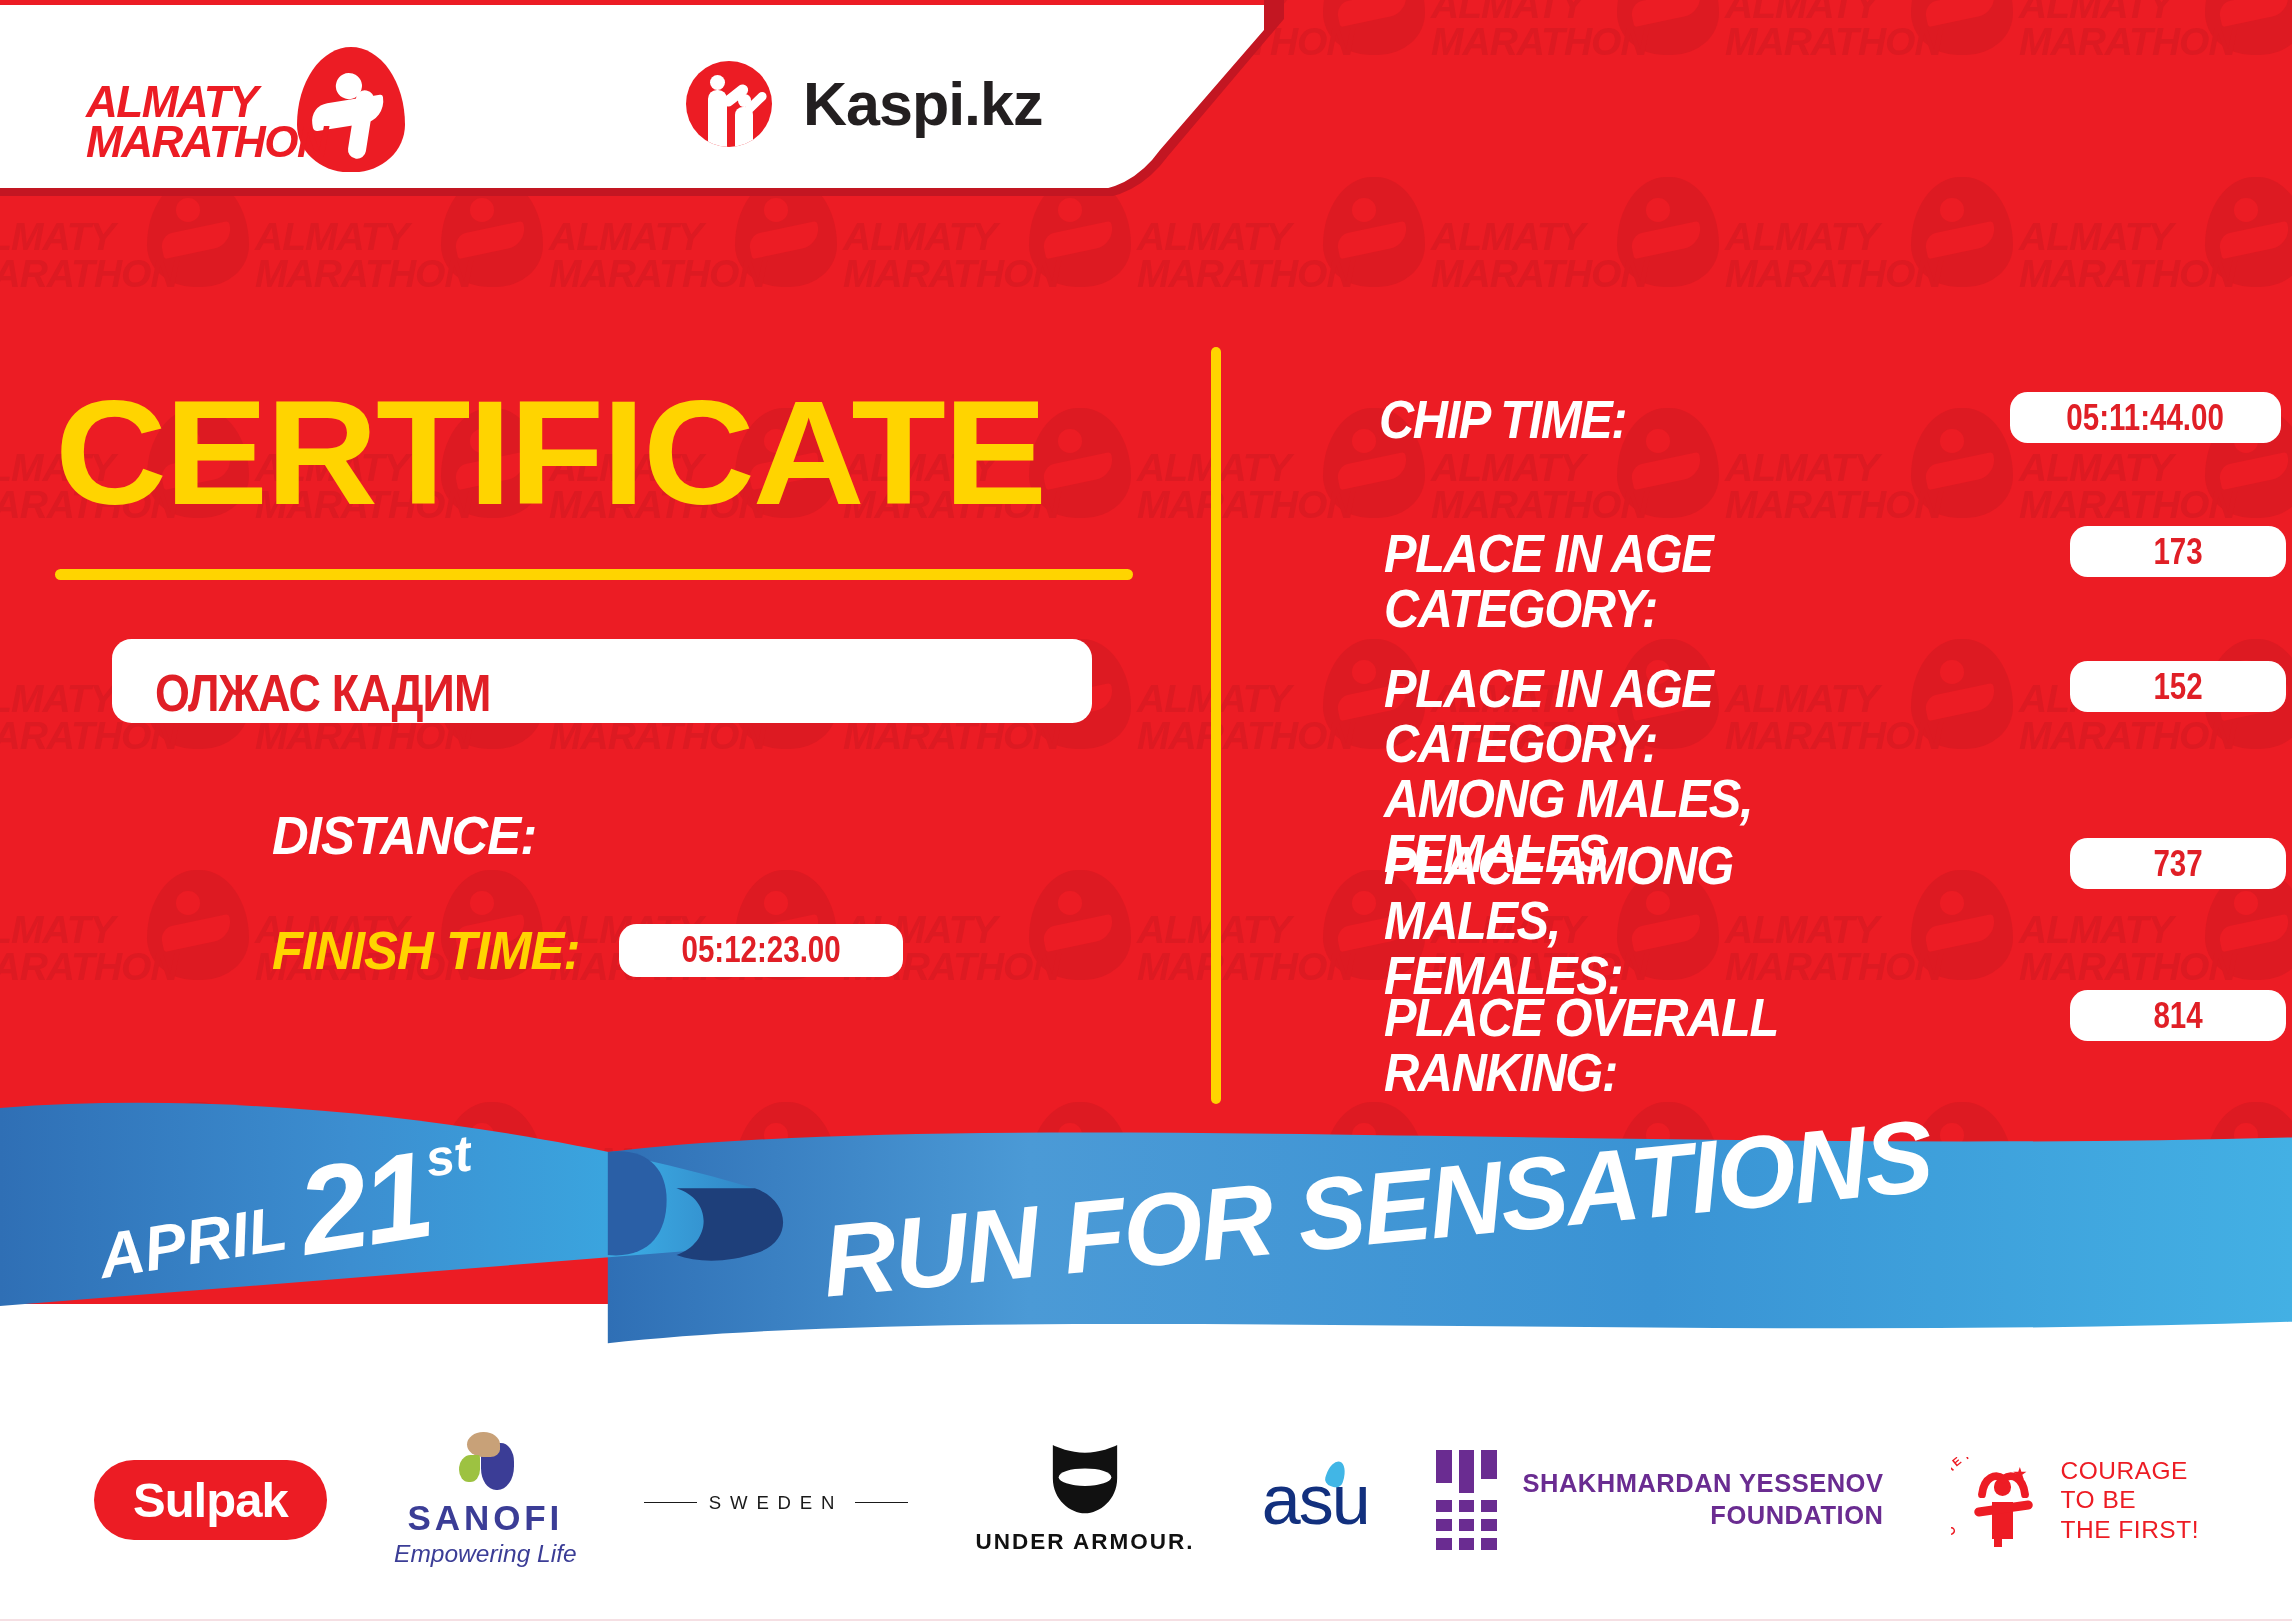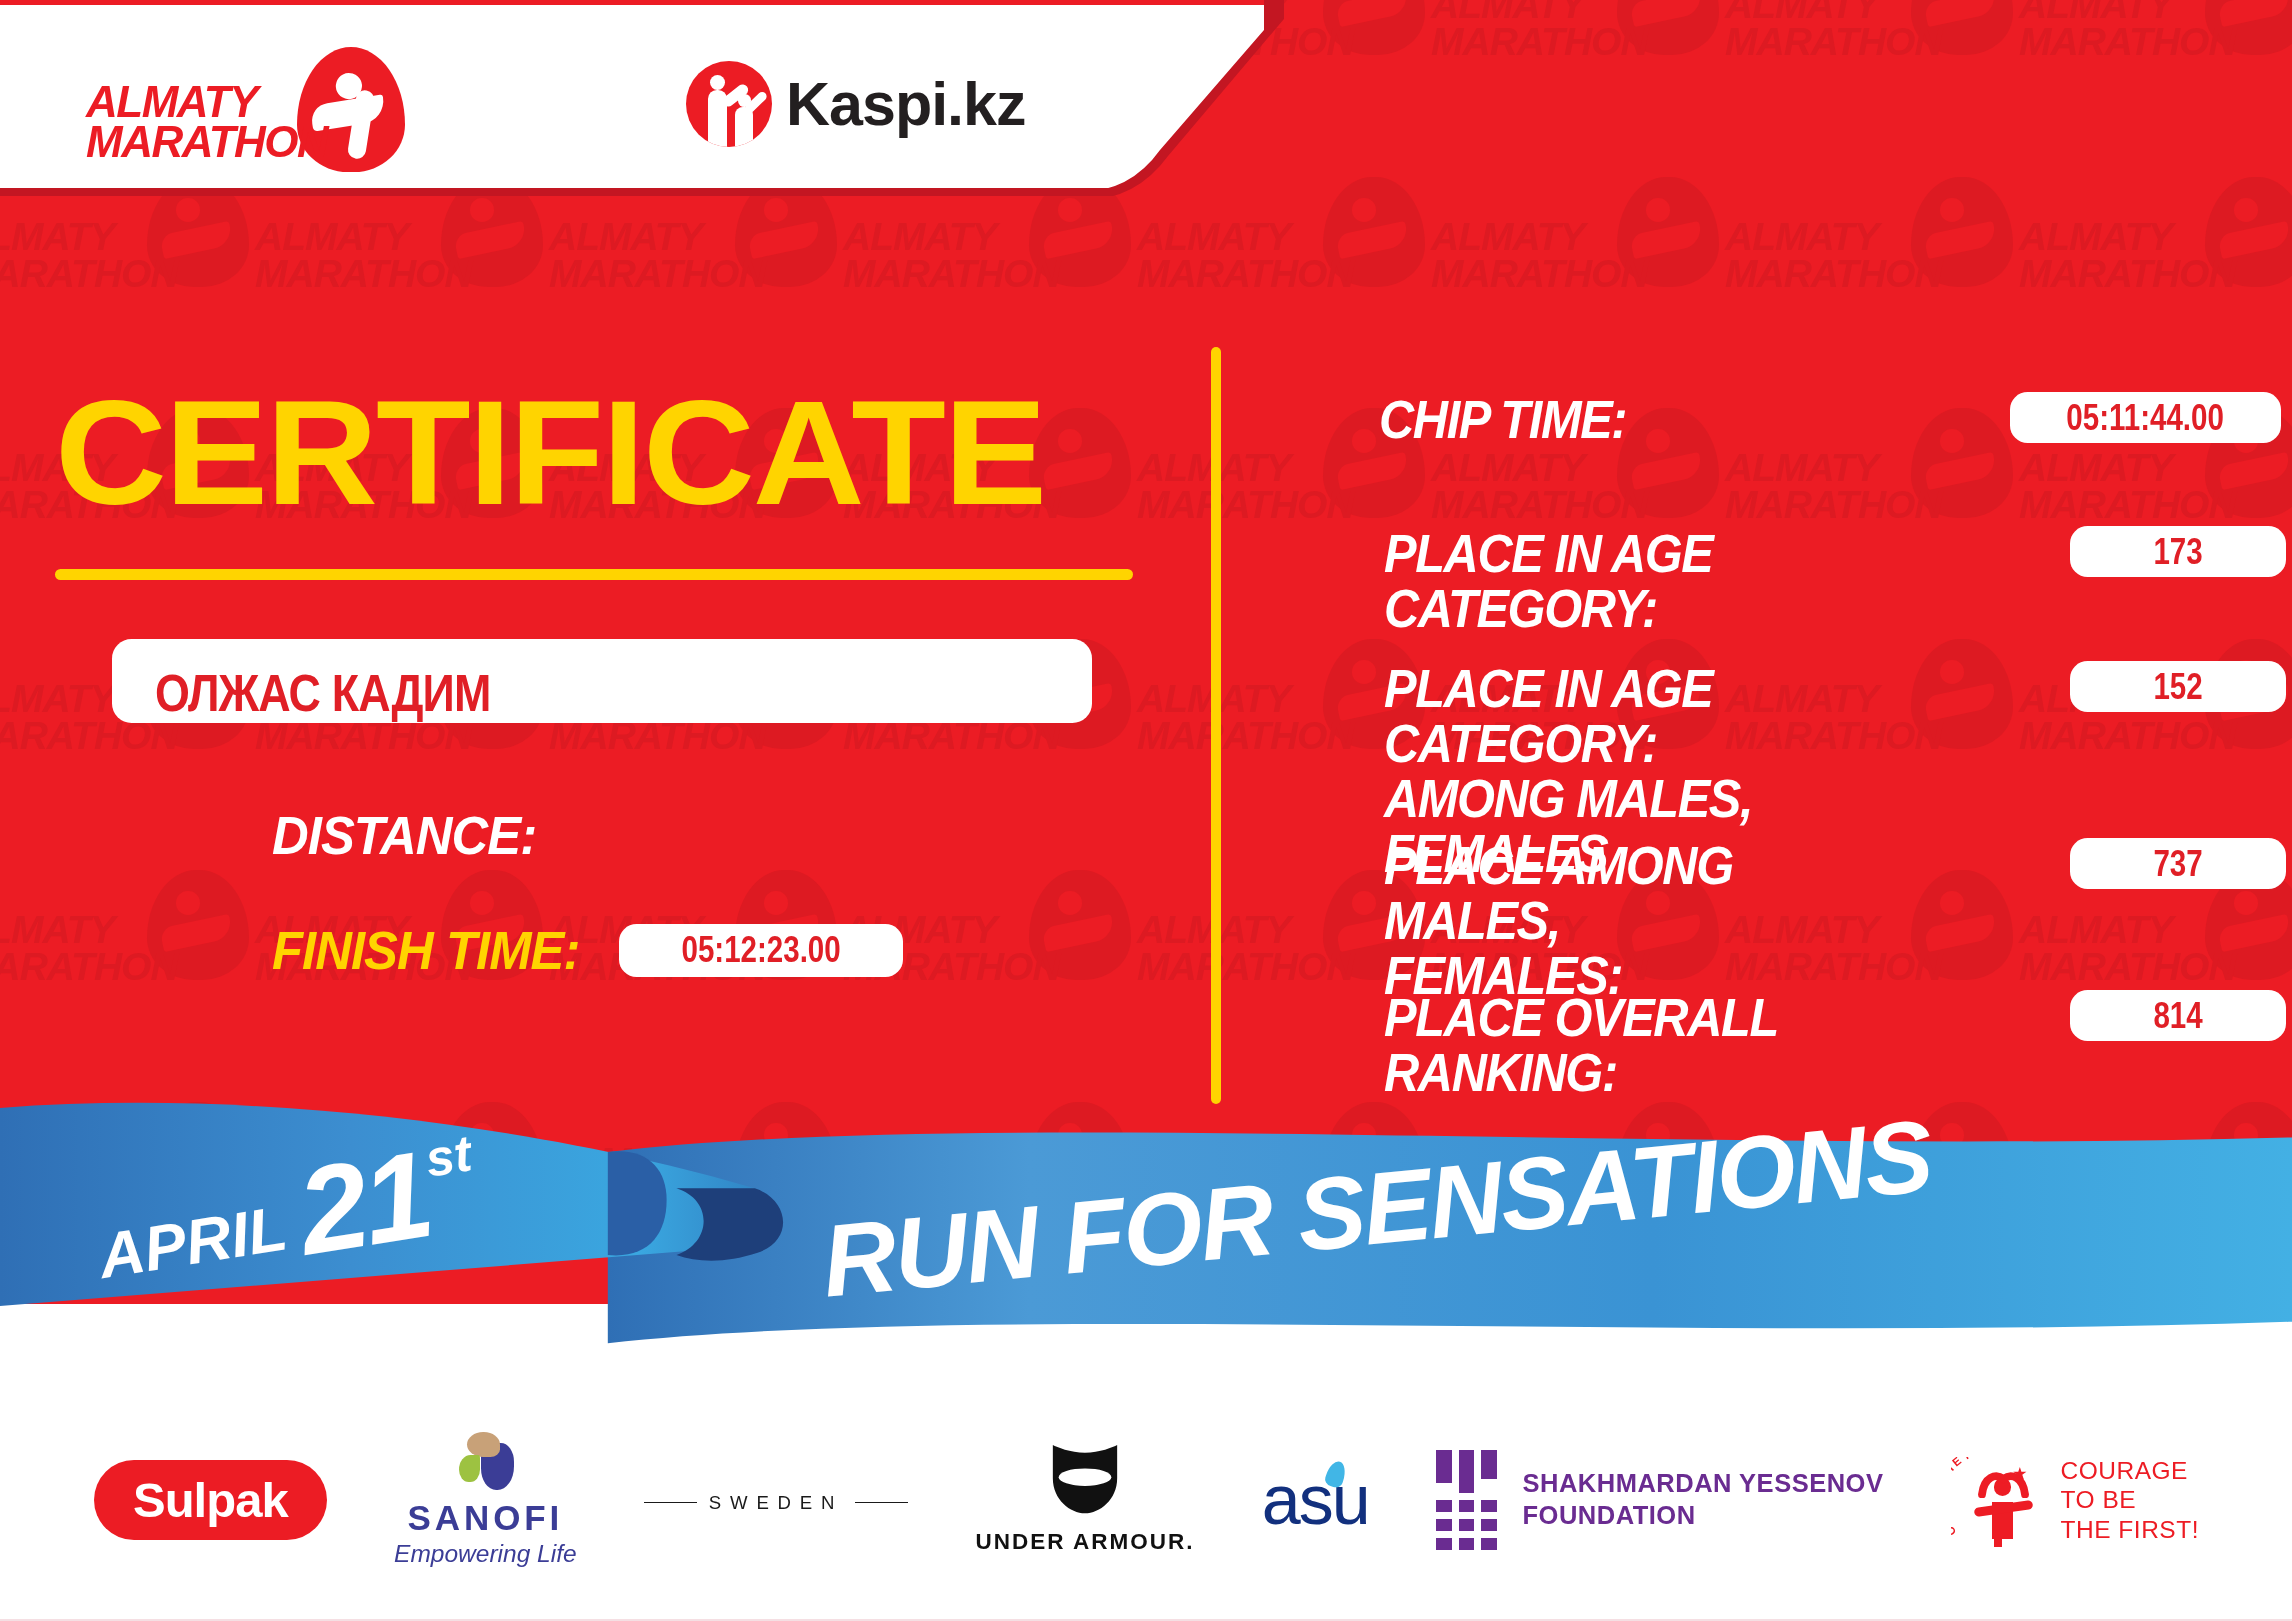--- a/index.html
+++ b/index.html
@@ -105,21 +105,21 @@
     position:absolute;left:0;top:35px;
     font-style:italic;font-weight:bold;
     color:#ec1c24;line-height:0.92;
     font-size:44px;letter-spacing:-1.5px;
     white-space:nowrap;
   }
   .am-word span{display:block;}
 
   .logo-kaspi{
     position:absolute;left:686px;top:61px;z-index:5;
-    display:flex;align-items:center;gap:14px;
+    display:flex;align-items:center;gap:31px;
   }
   .kaspi-mark{
     position:relative;width:86px;height:86px;border-radius:50%;background:#ec1c24;overflow:hidden;
   }
   .kaspi-mark i{position:absolute;background:#fff;display:block;}
   .k-head1{left:23.5px;top:13.7px;width:15.7px;height:15.7px;border-radius:50%;}
   .k-body1{left:21.6px;top:29px;width:19.6px;height:57px;border-radius:8.8px 8.8px 0 0;}
   .k-arm1{left:35px;top:29px;width:29px;height:10.8px;border-radius:5.9px;transform:rotate(-38deg);}
   .k-head2{left:52px;top:33px;width:12.7px;height:12.7px;border-radius:50%;}
   .k-body2{left:49px;top:46px;width:17.6px;height:40px;border-radius:7.8px 7.8px 0 0;}
@@ -273,21 +273,21 @@
   .sp-ua{flex-direction:column;align-items:center;}
   .ua-name{color:#111;font-weight:bold;font-size:22.5px;letter-spacing:2px;margin-top:7.8px;}
   
   .sp-asu{position:relative;}
   .asu-text{color:#12307e;font-size:70px;font-weight:400;letter-spacing:-2px;line-height:1;}
   .asu-drop{position:absolute;left:65px;top:-3.9px;width:17.6px;height:25.5px;background:#41b6e6;border-radius:60% 60% 50% 50% / 80% 80% 30% 30%;transform:rotate(18deg);}
   
   .sp-yess{gap:25.5px;}
   .yess-mark{display:grid;grid-template-columns:15.7px 15.7px 15.7px;grid-gap:6.9px;}
   .yess-mark i{display:block;background:#6a2c91;}
-  .yess-name{color:#6a2c91;font-weight:bold;font-size:25.5px;line-height:1.25;letter-spacing:0.5px;}
+  .yess-name{color:#6a2c91;font-weight:bold;font-size:25.5px;line-height:1.25;letter-spacing:0.5px;text-align:right;}
   
   .sp-cour{gap:15.7px;position:relative;}
   .cour-mark{position:relative;width:94px;height:94px;}
   .cour-arc{
     position:absolute;left:0;top:3.9px;width:94px;height:94px;
   }
   .cour-fig{position:absolute;left:29px;top:15.7px;width:47px;height:71px;}
   .cour-fig i{position:absolute;background:#ed1c24;display:block;}
   .cf-head{left:13.7px;top:9.8px;width:17.6px;height:17.6px;border-radius:50%;}
   .cf-body{left:11.8px;top:33px;width:21.6px;height:37px;}

